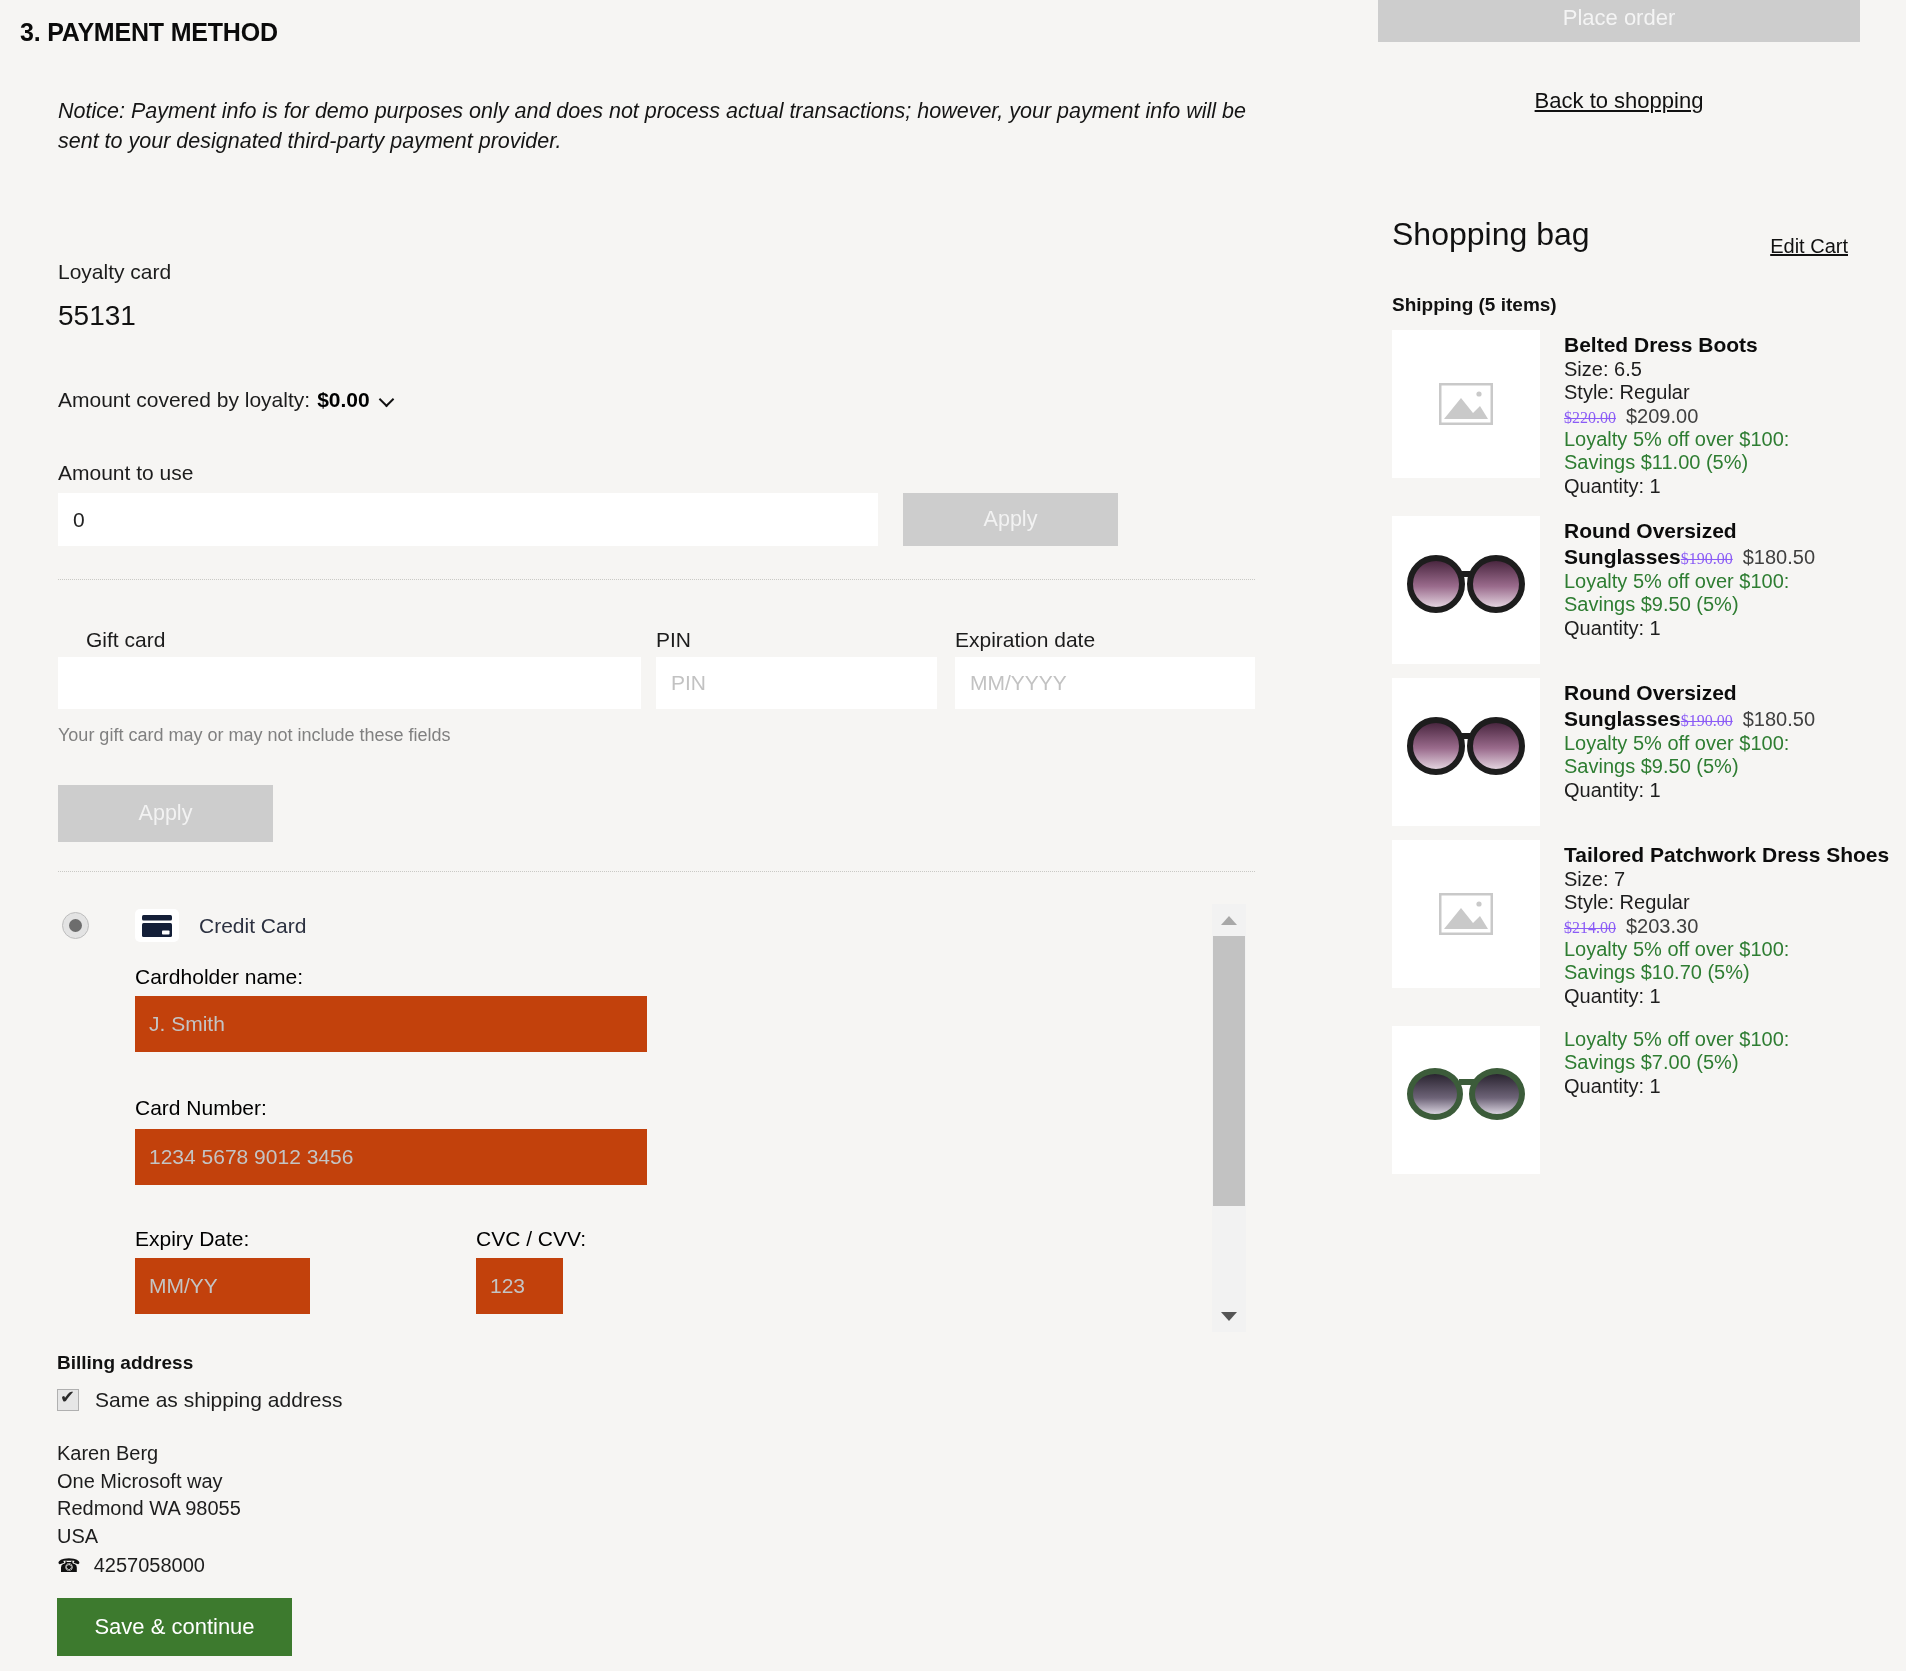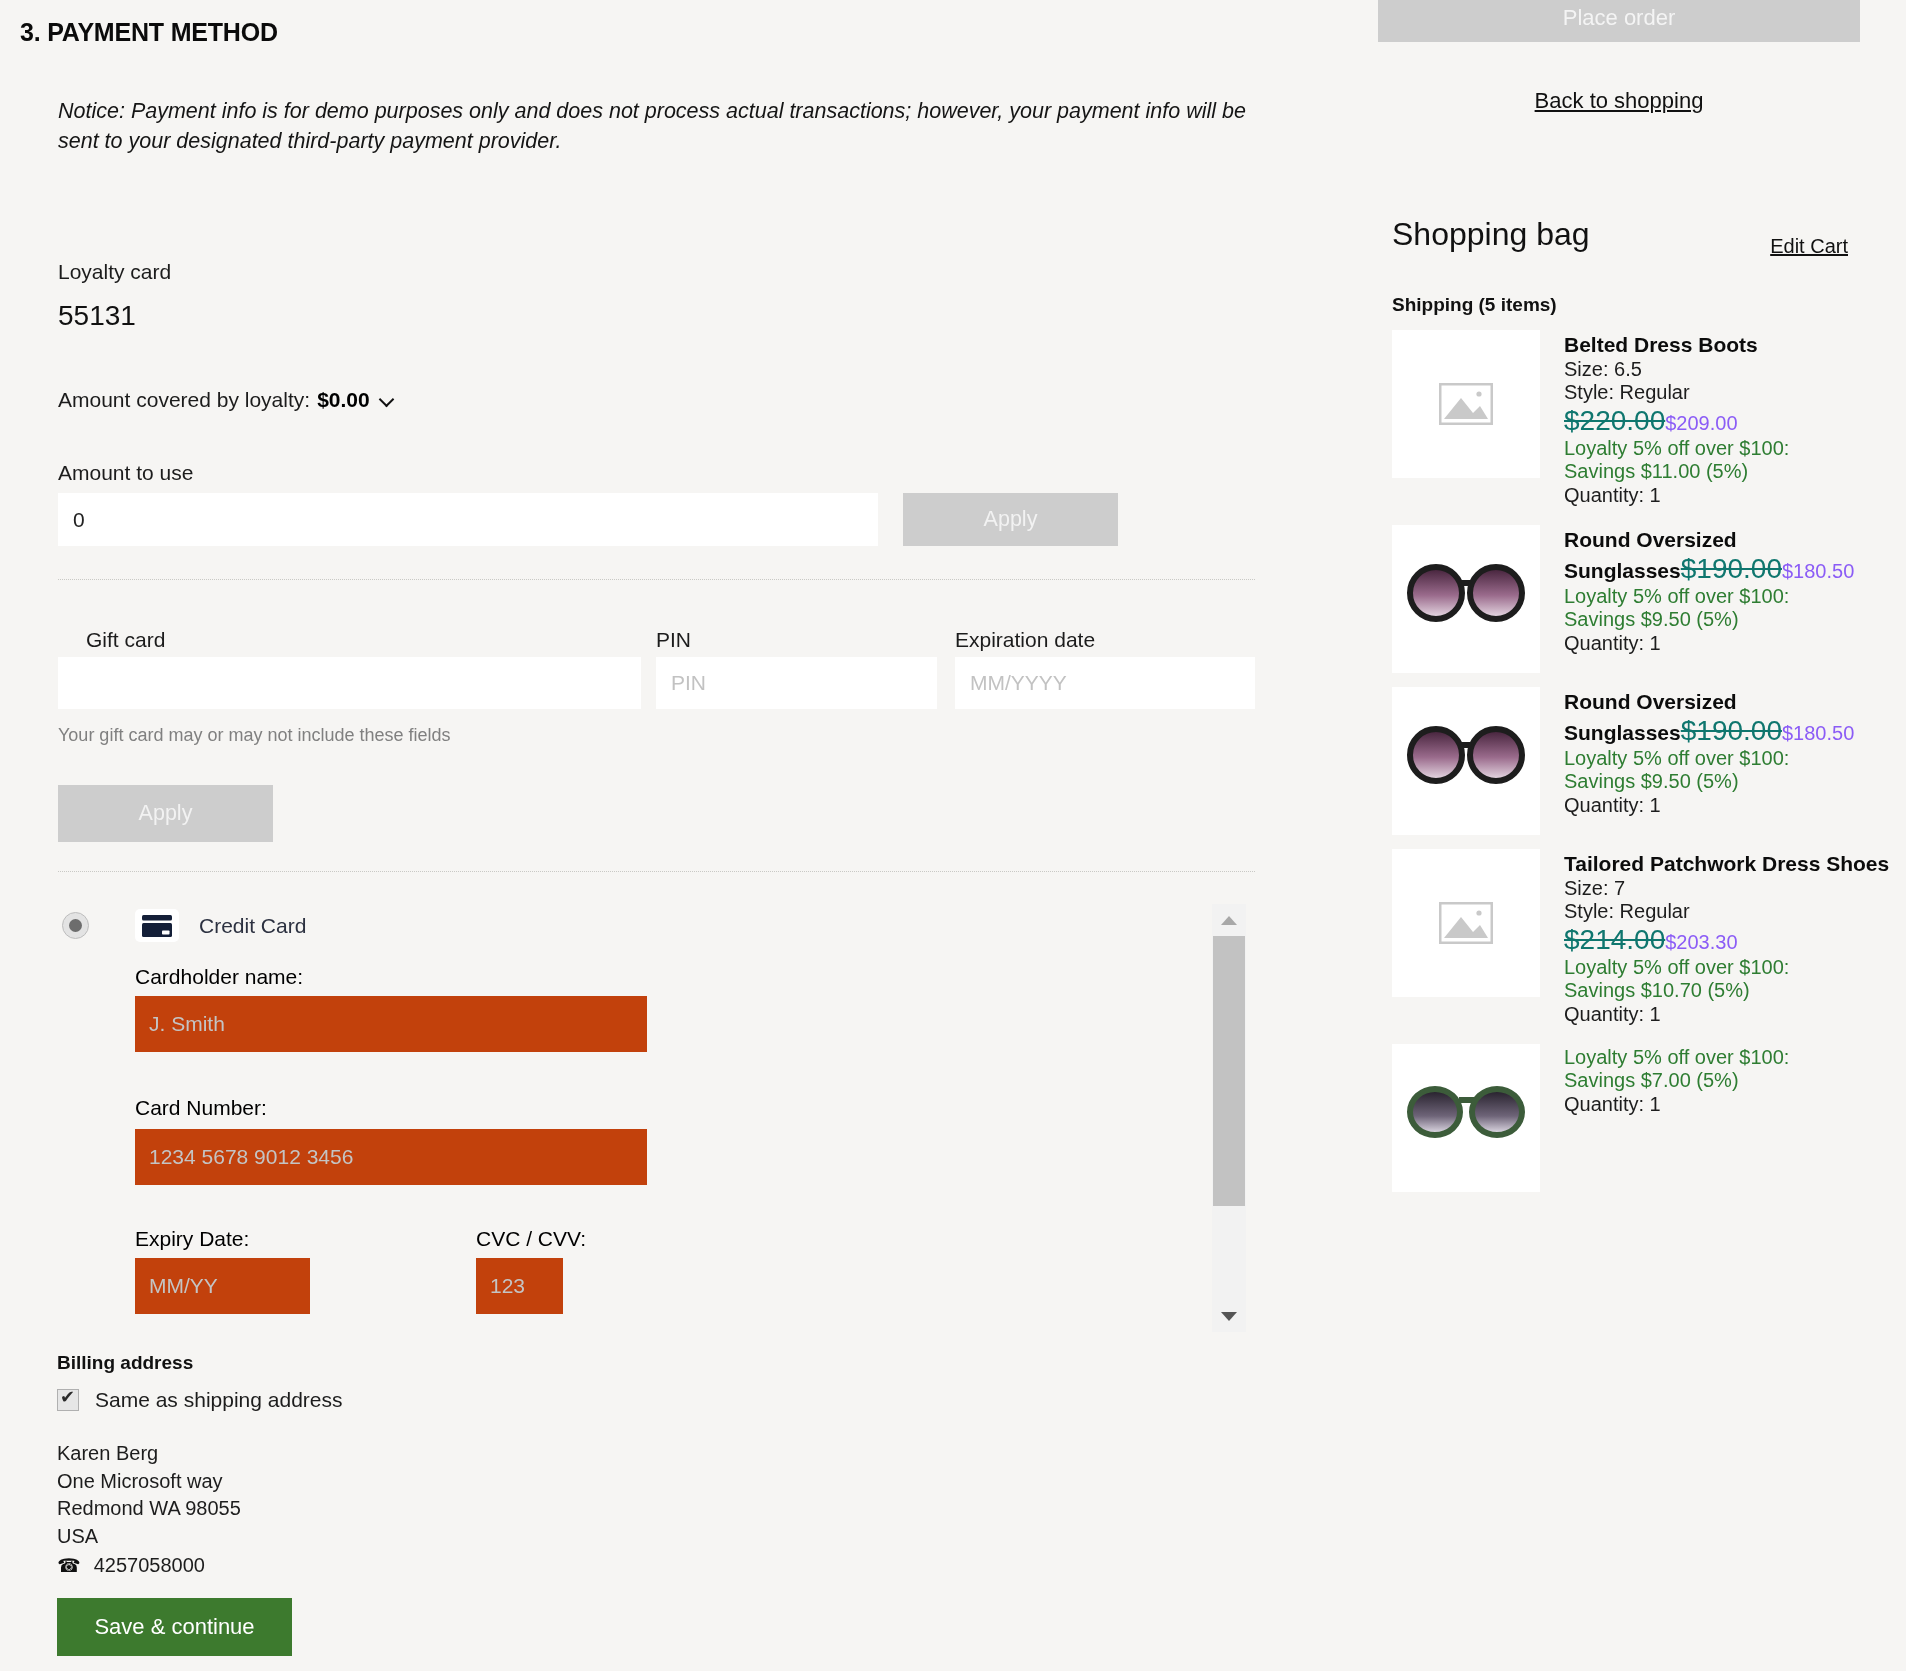--- a/index.html
+++ b/index.html
@@ -281,23 +281,23 @@
   }
   .glasses.retro .bridge { background: #3c5c3a; top: 14px; }
 
   .cart-text { padding-left: 24px; padding-top: 2px; }
   .item-name {
     font-size: 21px; font-weight: 700; color: #0c0c0c;
     line-height: 1.24; display: inline;
   }
   .item-meta { font-size: 20px; color: #1d1d1d; line-height: 1.17; }
   .price-old {
-    font-size: 28px; color: #0f766e; text-decoration: line-through;
-  }
-  .price-new { font-size: 20px; color: #8b5cf6; }
+    font-size: 16px; color: #8b5cf6; text-decoration: line-through; font-family: Liberation Serif, serif;
+  }
+  .price-new { font-size: 20px; color: #404040; margin-left: 10px; }
   .loyalty-line { font-size: 20px; color: #2e7d32; line-height: 1.17; }
   .qty-line { font-size: 20px; color: #1d1d1d; line-height: 1.17; }
   .inline-price { display: inline; }
 </style>
 </head>
 <body>
 
 <div class="page">
 
   <div class="left-col">

